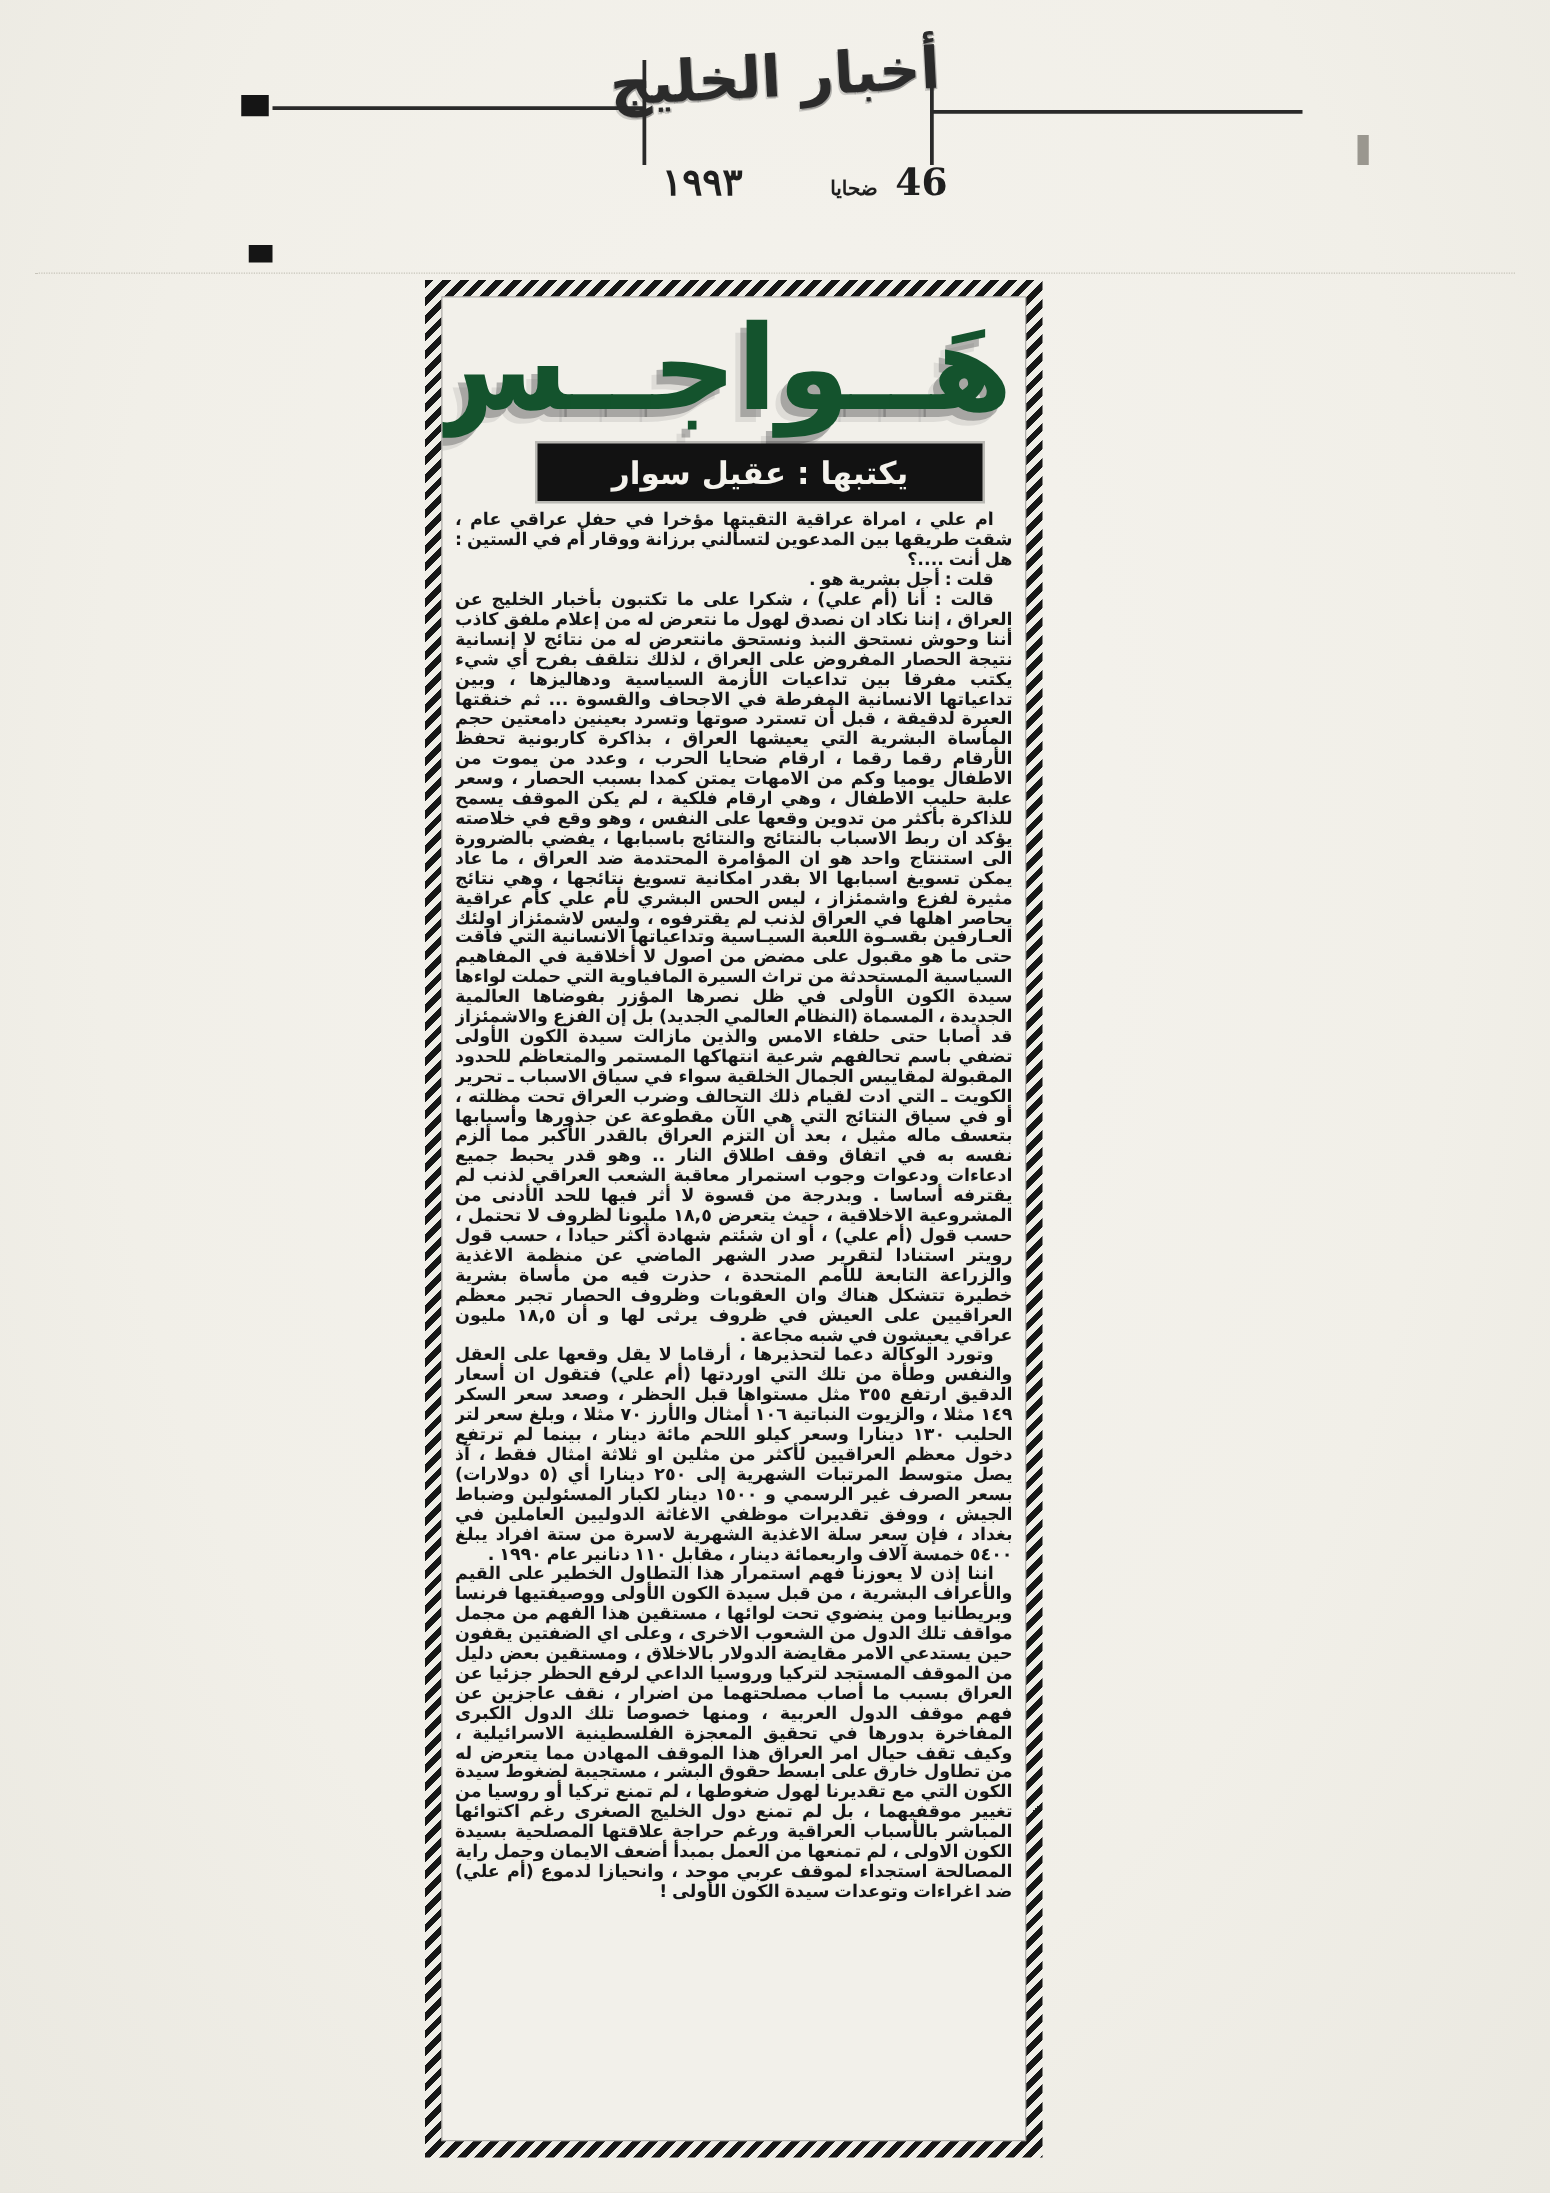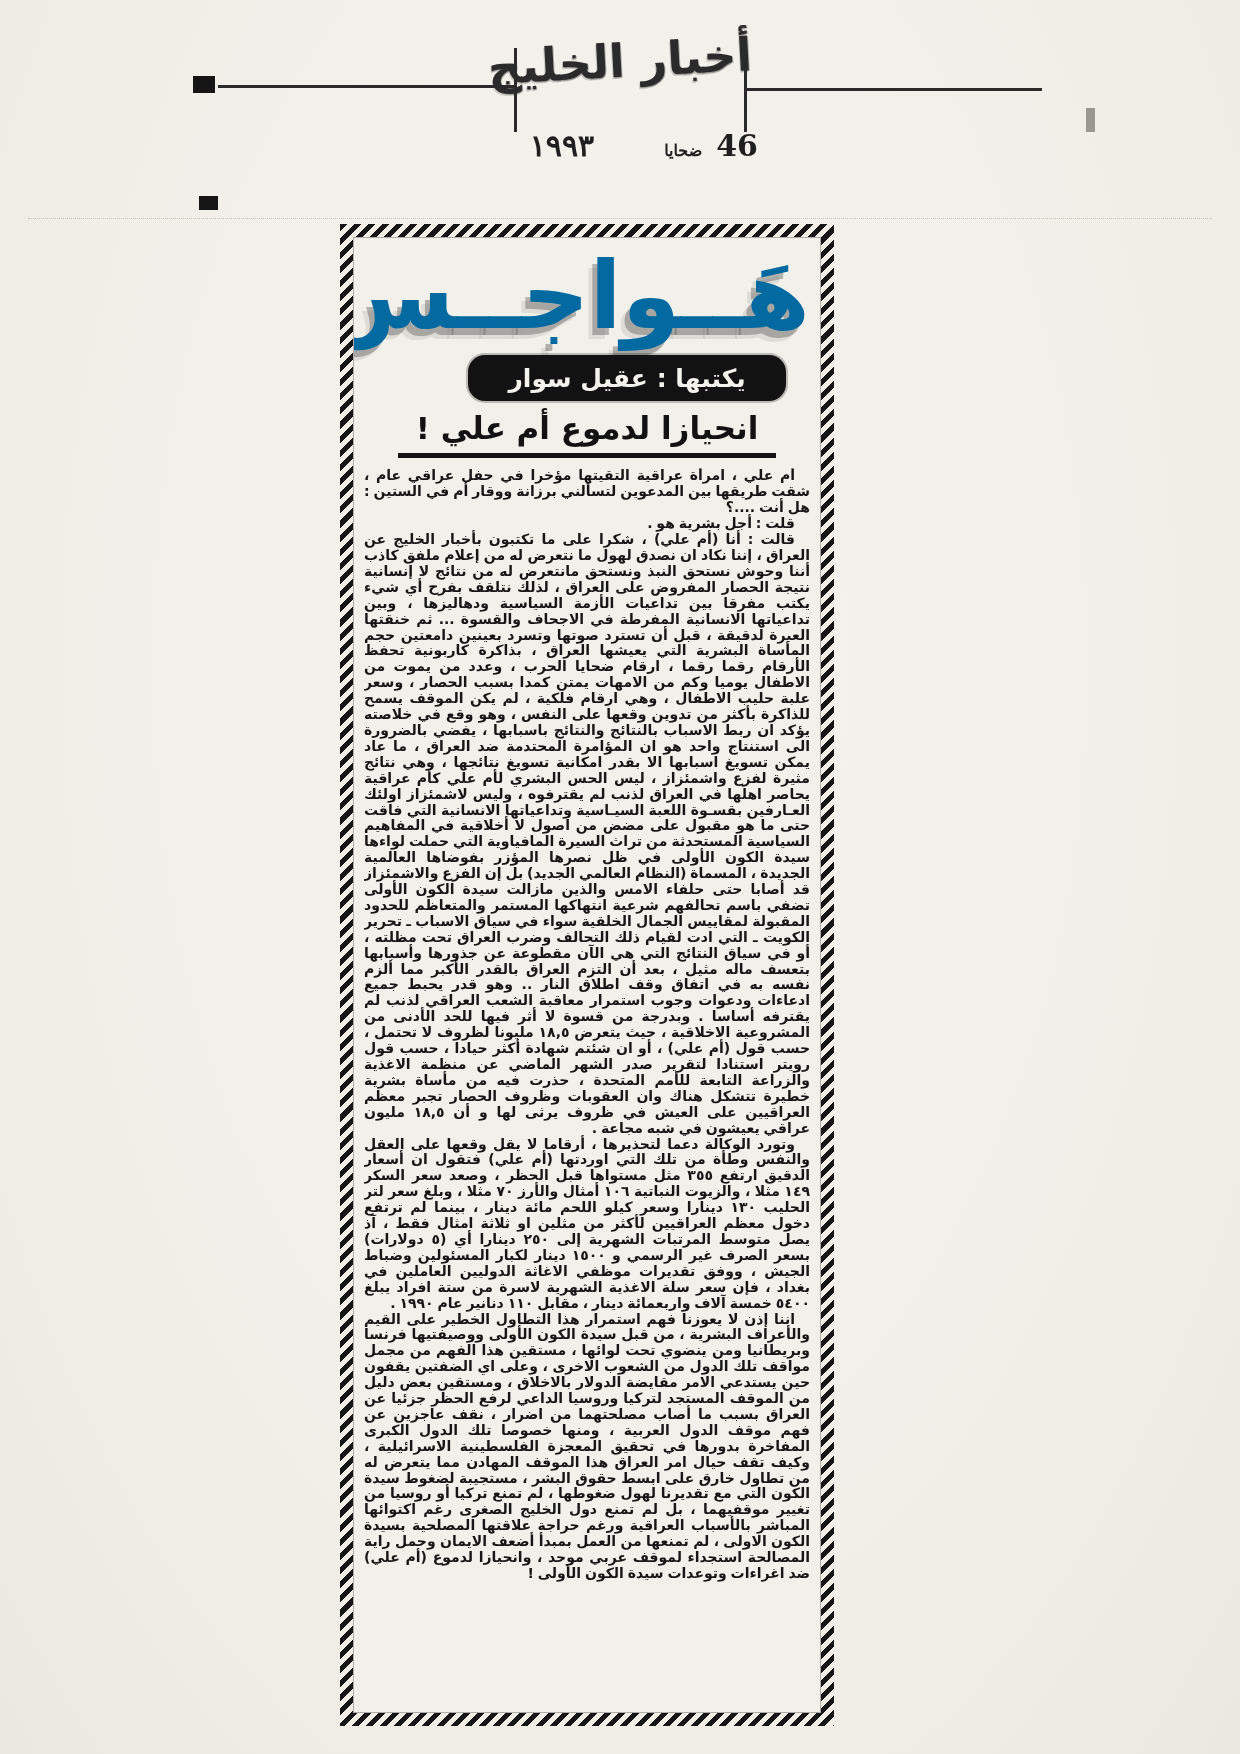--- a/index.html
+++ b/index.html
@@ -40,28 +40,28 @@
     box-sizing:border-box;padding:13px;
     background:repeating-linear-gradient(135deg,#161616 0 5px,#f0eee7 5px 10px);
   }
   .frame-inner{
     width:100%;height:100%;box-sizing:border-box;background:#f2f0ea;
     border:1px solid rgba(45,45,45,.35);
     padding:4px 10px 6px;overflow:hidden;
     display:flex;flex-direction:column;direction:rtl;
   }
   .article-title{
-    text-align:left;font-size:94px;font-weight:bold;color:#0369a1;
+    text-align:left;font-size:94px;font-weight:bold;color:#14532d;
     line-height:1.1;letter-spacing:-3px;white-space:nowrap;margin-top:2px;
     text-shadow:-5px 7px 0 rgba(90,90,90,.42), -9px 11px 0 rgba(150,150,150,.22);
   }
   .byline-box{
     background:#121212;color:#f4f2ec;font-size:25px;font-weight:bold;
-    width:318px;height:46px;display:flex;align-items:center;justify-content:center;
-    margin:8px 24px 8px auto;box-shadow:0 0 0 2px rgba(20,20,20,.25);border-radius:17px;
+    width:356px;height:46px;display:flex;align-items:center;justify-content:center;
+    margin:8px 24px 8px auto;box-shadow:0 0 0 2px rgba(20,20,20,.25);
   }
   .headline-wrap{text-align:center;margin:2px 0 10px;}
   .headline{
     display:inline-block;font-size:31px;font-weight:bold;color:#121212;
     border-bottom:5px solid #141414;padding:0 18px 8px;line-height:1.1;
   }
   .article-body{
     flex:1;overflow:hidden;text-align:justify;color:#161616;
     font-size:14px;font-weight:bold;line-height:15.9px;
     letter-spacing:-0.2px;word-spacing:-1px;
@@ -92,23 +92,20 @@
 
   <div class="frame">
     <div class="frame-inner">
 
       <div class="article-title">هَــواجــس</div>
 
       <div class="byline-box">
         <span>يكتبها : عقيل سوار</span>
       </div>
 
-      <div class="headline-wrap">
-        <span class="headline">انحيازا لدموع أم علي !</span>
-      </div>
 
       <div class="article-body">
         <p>أم علي ، امرأة عراقية التقيتها مؤخرا في حفل عراقي عام ، شقت طريقها بين المدعوين لتسألني برزانة ووقار أم في الستين : هل أنت ....؟</p>
         <p>قلت : أجل بشرية هو .</p>
         <p>قالت : أنا (أم علي) ، شكرا على ما تكتبون بأخبار الخليج عن العراق ، إننا نكاد ان نصدق لهول ما نتعرض له من إعلام ملفق كاذب أننا وحوش نستحق النبذ ونستحق مانتعرض له من نتائج لا إنسانية نتيجة الحصار المفروض على العراق ، لذلك نتلقف بفرح أي شيء يكتب مفرقا بين تداعيات الأزمة السياسية ودهاليزها ، وبين تداعياتها الانسانية المفرطة في الاجحاف والقسوة ... ثم خنقتها العبرة لدقيقة ، قبل أن تسترد صوتها وتسرد بعينين دامعتين حجم المأساة البشرية التي يعيشها العراق ، بذاكرة كاربونية تحفظ الأرقام رقما رقما ، ارقام ضحايا الحرب ، وعدد من يموت من الاطفال يوميا وكم من الامهات يمتن كمدا بسبب الحصار ، وسعر علبة حليب الاطفال ، وهي ارقام فلكية ، لم يكن الموقف يسمح للذاكرة بأكثر من تدوين وقعها على النفس ، وهو وقع في خلاصته يؤكد ان ربط الاسباب بالنتائج والنتائج باسبابها ، يفضي بالضرورة الى استنتاج واحد هو ان المؤامرة المحتدمة ضد العراق ، ما عاد يمكن تسويغ اسبابها الا بقدر امكانية تسويغ نتائجها ، وهي نتائج مثيرة لفزع واشمئزاز ، ليس الحس البشري لأم علي كأم عراقية يحاصر اهلها في العراق لذنب لم يقترفوه ، وليس لاشمئزاز اولئك العـارفين بقسـوة اللعبة السيـاسية وتداعياتها الانسانية التي فاقت حتى ما هو مقبول على مضض من اصول لا أخلاقية في المفاهيم السياسية المستحدثة من تراث السيرة المافياوية التي حملت لواءها سيدة الكون الأولى في ظل نصرها المؤزر بفوضاها العالمية الجديدة ، المسماة (النظام العالمي الجديد) بل إن الفزع والاشمئزاز قد أصابا حتى حلفاء الامس والذين مازالت سيدة الكون الأولى تضفي باسم تحالفهم شرعية انتهاكها المستمر والمتعاظم للحدود المقبولة لمقاييس الجمال الخلقية سواء في سياق الاسباب ـ تحرير الكويت ـ التي ادت لقيام ذلك التحالف وضرب العراق تحت مظلته ، أو في سياق النتائج التي هي الآن مقطوعة عن جذورها وأسبابها بتعسف ماله مثيل ، بعد أن التزم العراق بالقدر الأكبر مما ألزم نفسه به في اتفاق وقف اطلاق النار .. وهو قدر يحبط جميع ادعاءات ودعوات وجوب استمرار معاقبة الشعب العراقي لذنب لم يقترفه أساسا . وبدرجة من قسوة لا أثر فيها للحد الأدنى من المشروعية الاخلاقية ، حيث يتعرض ١٨,٥ مليونا لظروف لا تحتمل ، حسب قول (أم علي) ، أو ان شئتم شهادة أكثر حيادا ، حسب قول رويتر استنادا لتقرير صدر الشهر الماضي عن منظمة الاغذية والزراعة التابعة للأمم المتحدة ، حذرت فيه من مأساة بشرية خطيرة تتشكل هناك وان العقوبات وظروف الحصار تجبر معظم العراقيين على العيش في ظروف يرثى لها و أن ١٨,٥ مليون عراقي يعيشون في شبه مجاعة .</p>
         <p>وتورد الوكالة دعما لتحذيرها ، أرقاما لا يقل وقعها على العقل والنفس وطأة من تلك التي اوردتها (أم علي) فتقول ان أسعار الدقيق ارتفع ٣٥٥ مثل مستواها قبل الحظر ، وصعد سعر السكر ١٤٩ مثلا ، والزيوت النباتية ١٠٦ أمثال والأرز ٧٠ مثلا ، وبلغ سعر لتر الحليب ١٣٠ دينارا وسعر كيلو اللحم مائة دينار ، بينما لم ترتفع دخول معظم العراقيين لأكثر من مثلين او ثلاثة امثال فقط ، آذ يصل متوسط المرتبات الشهرية إلى ٢٥٠ دينارا أي (٥ دولارات) بسعر الصرف غير الرسمي و ١٥٠٠ دينار لكبار المسئولين وضباط الجيش ، ووفق تقديرات موظفي الاغاثة الدوليين العاملين في بغداد ، فإن سعر سلة الاغذية الشهرية لاسرة من ستة افراد يبلغ ٥٤٠٠ خمسة آلاف واربعمائة دينار ، مقابل ١١٠ دنانير عام ١٩٩٠ .</p>
         <p>اننا إذن لا يعوزنا فهم استمرار هذا التطاول الخطير على القيم والأعراف البشرية ، من قبل سيدة الكون الأولى ووصيفتيها فرنسا وبريطانيا ومن ينضوي تحت لوائها ، مستقين هذا الفهم من مجمل مواقف تلك الدول من الشعوب الاخرى ، وعلى اي الضفتين يقفون حين يستدعي الامر مقايضة الدولار بالاخلاق ، ومستقين بعض دليل من الموقف المستجد لتركيا وروسيا الداعي لرفع الحظر جزئيا عن العراق بسبب ما أصاب مصلحتهما من اضرار ، نقف عاجزين عن فهم موقف الدول العربية ، ومنها خصوصا تلك الدول الكبرى المفاخرة بدورها في تحقيق المعجزة الفلسطينية الاسرائيلية ، وكيف تقف حيال امر العراق هذا الموقف المهادن مما يتعرض له من تطاول خارق على ابسط حقوق البشر ، مستجيبة لضغوط سيدة الكون التي مع تقديرنا لهول ضغوطها ، لم تمنع تركيا أو روسيا من تغيير موقفيهما ، بل لم تمنع دول الخليج الصغرى رغم اكتوائها المباشر بالأسباب العراقية ورغم حراجة علاقتها المصلحية بسيدة الكون الاولى ، لم تمنعها من العمل بمبدأ أضعف الايمان وحمل راية المصالحة استجداء لموقف عربي موحد ، وانحيازا لدموع (أم علي) ضد اغراءات وتوعدات سيدة الكون الأولى !</p>
       </div>
 
     </div>

